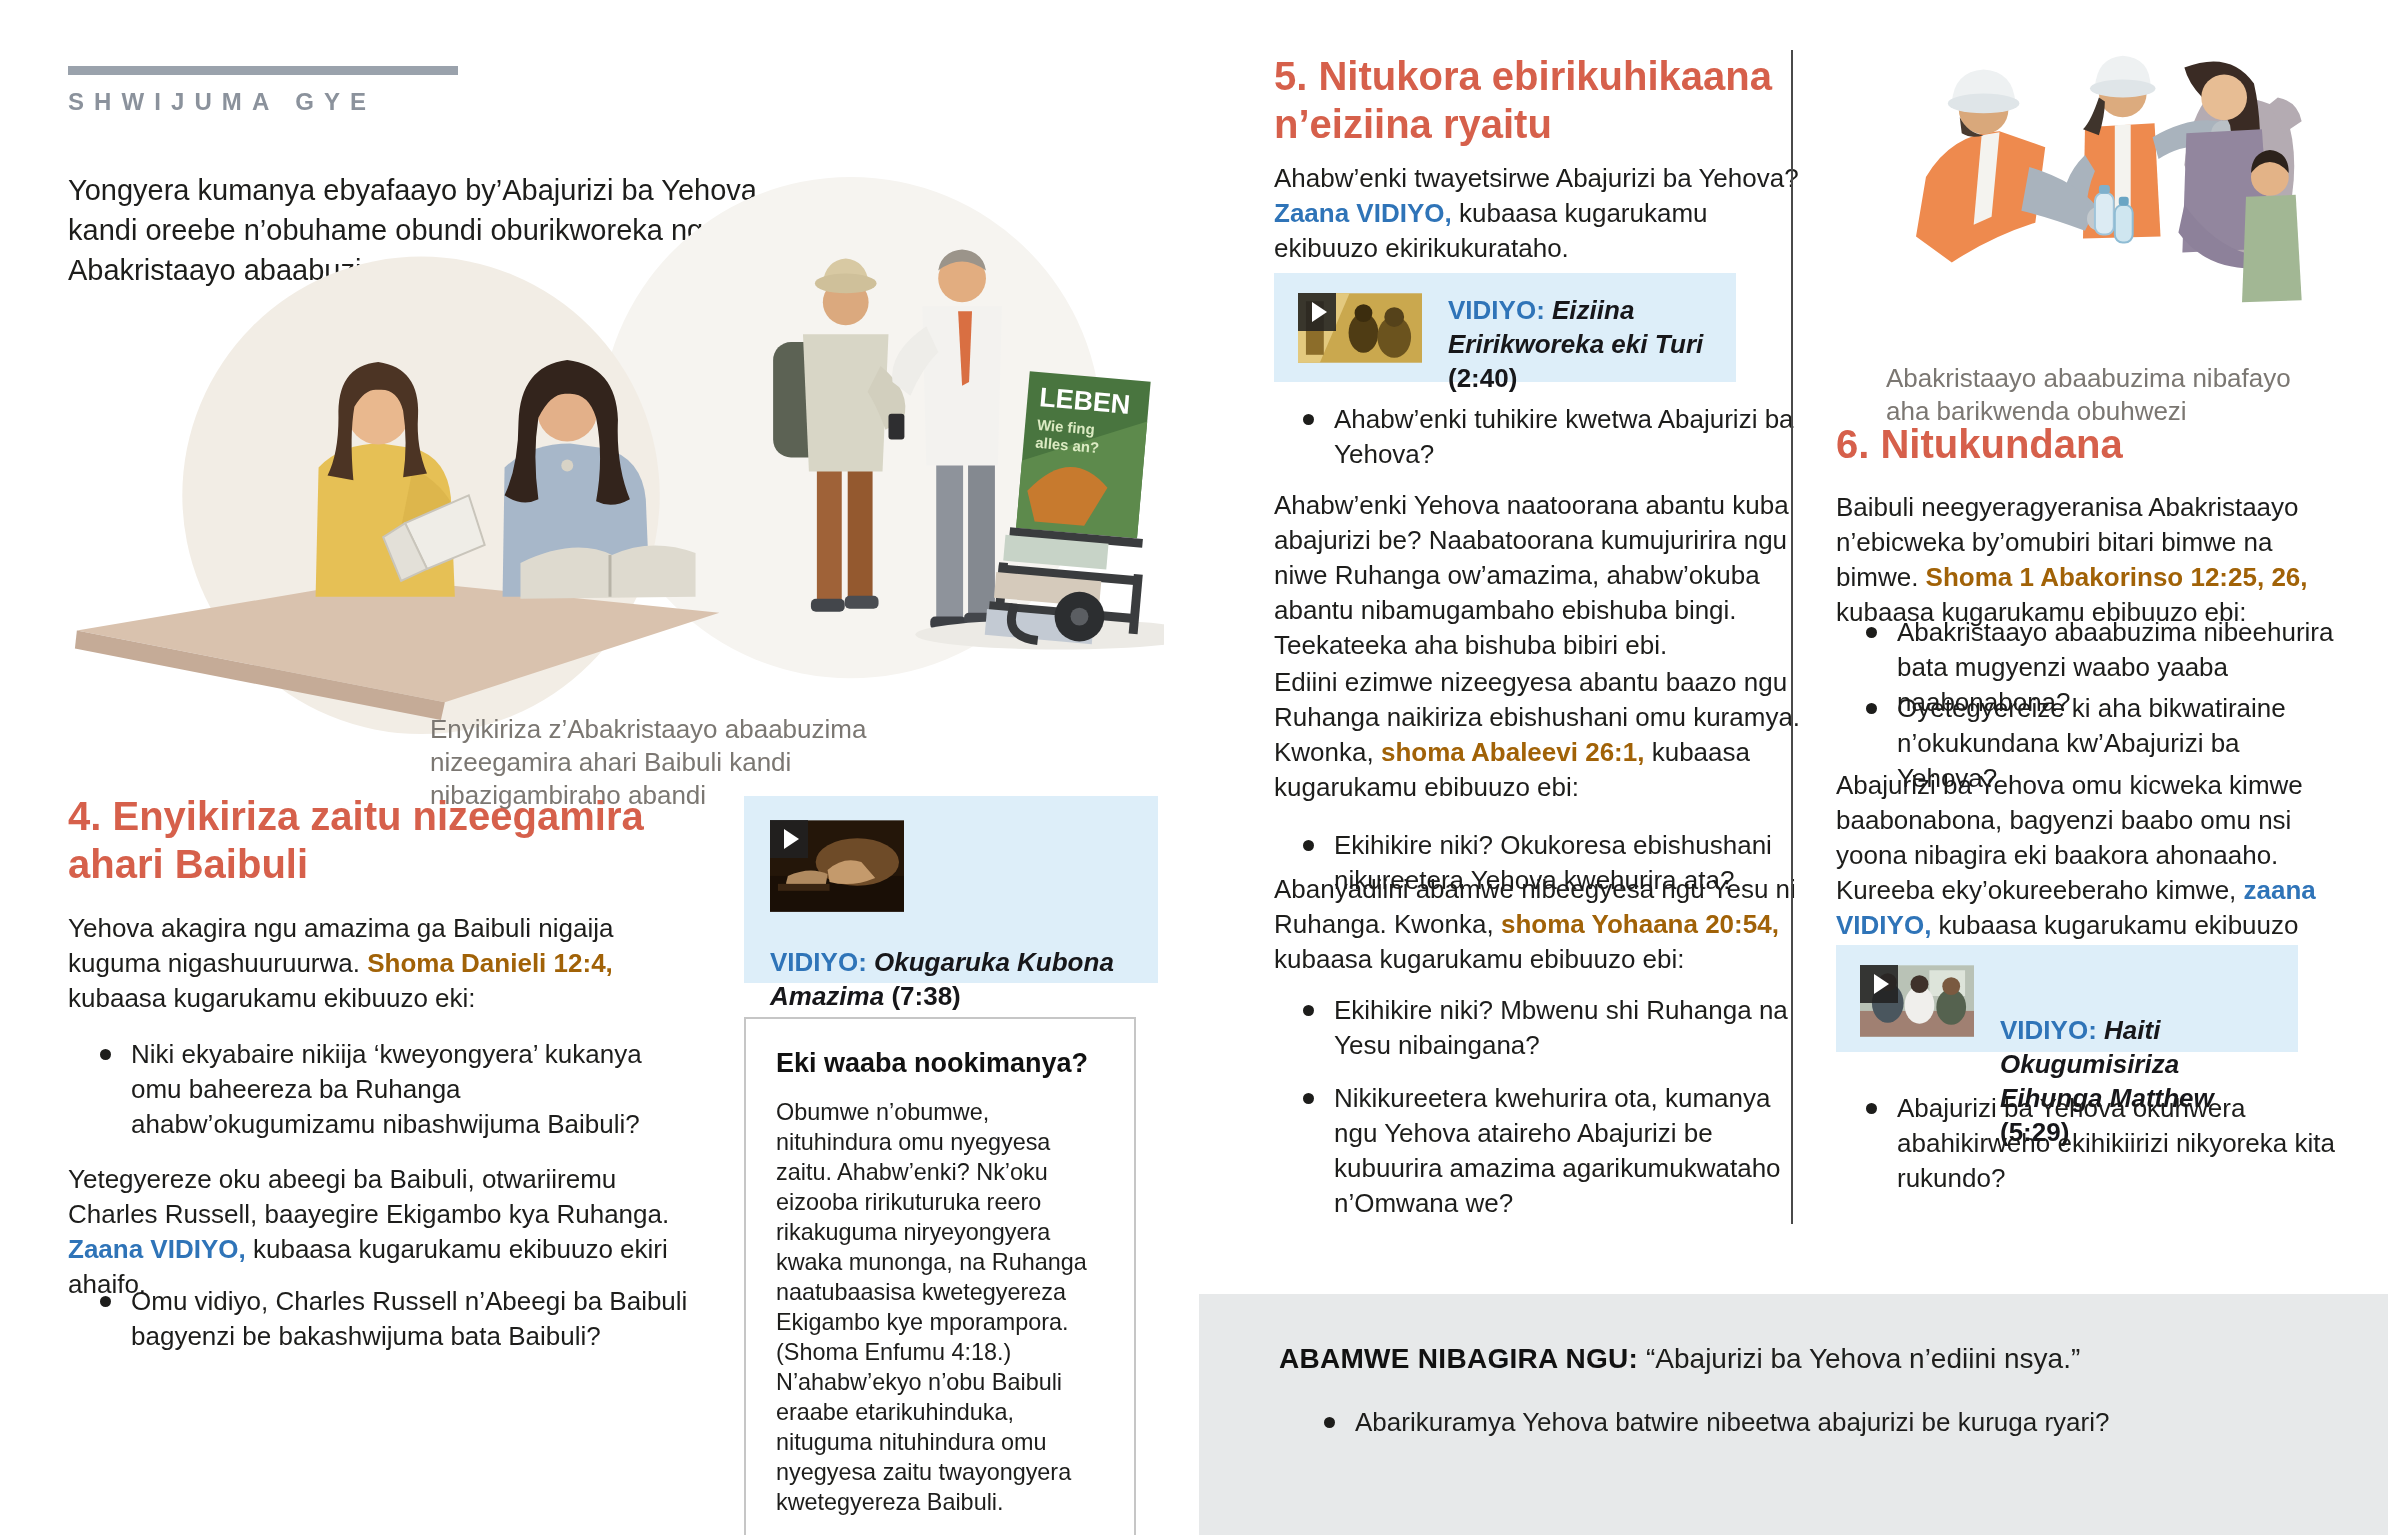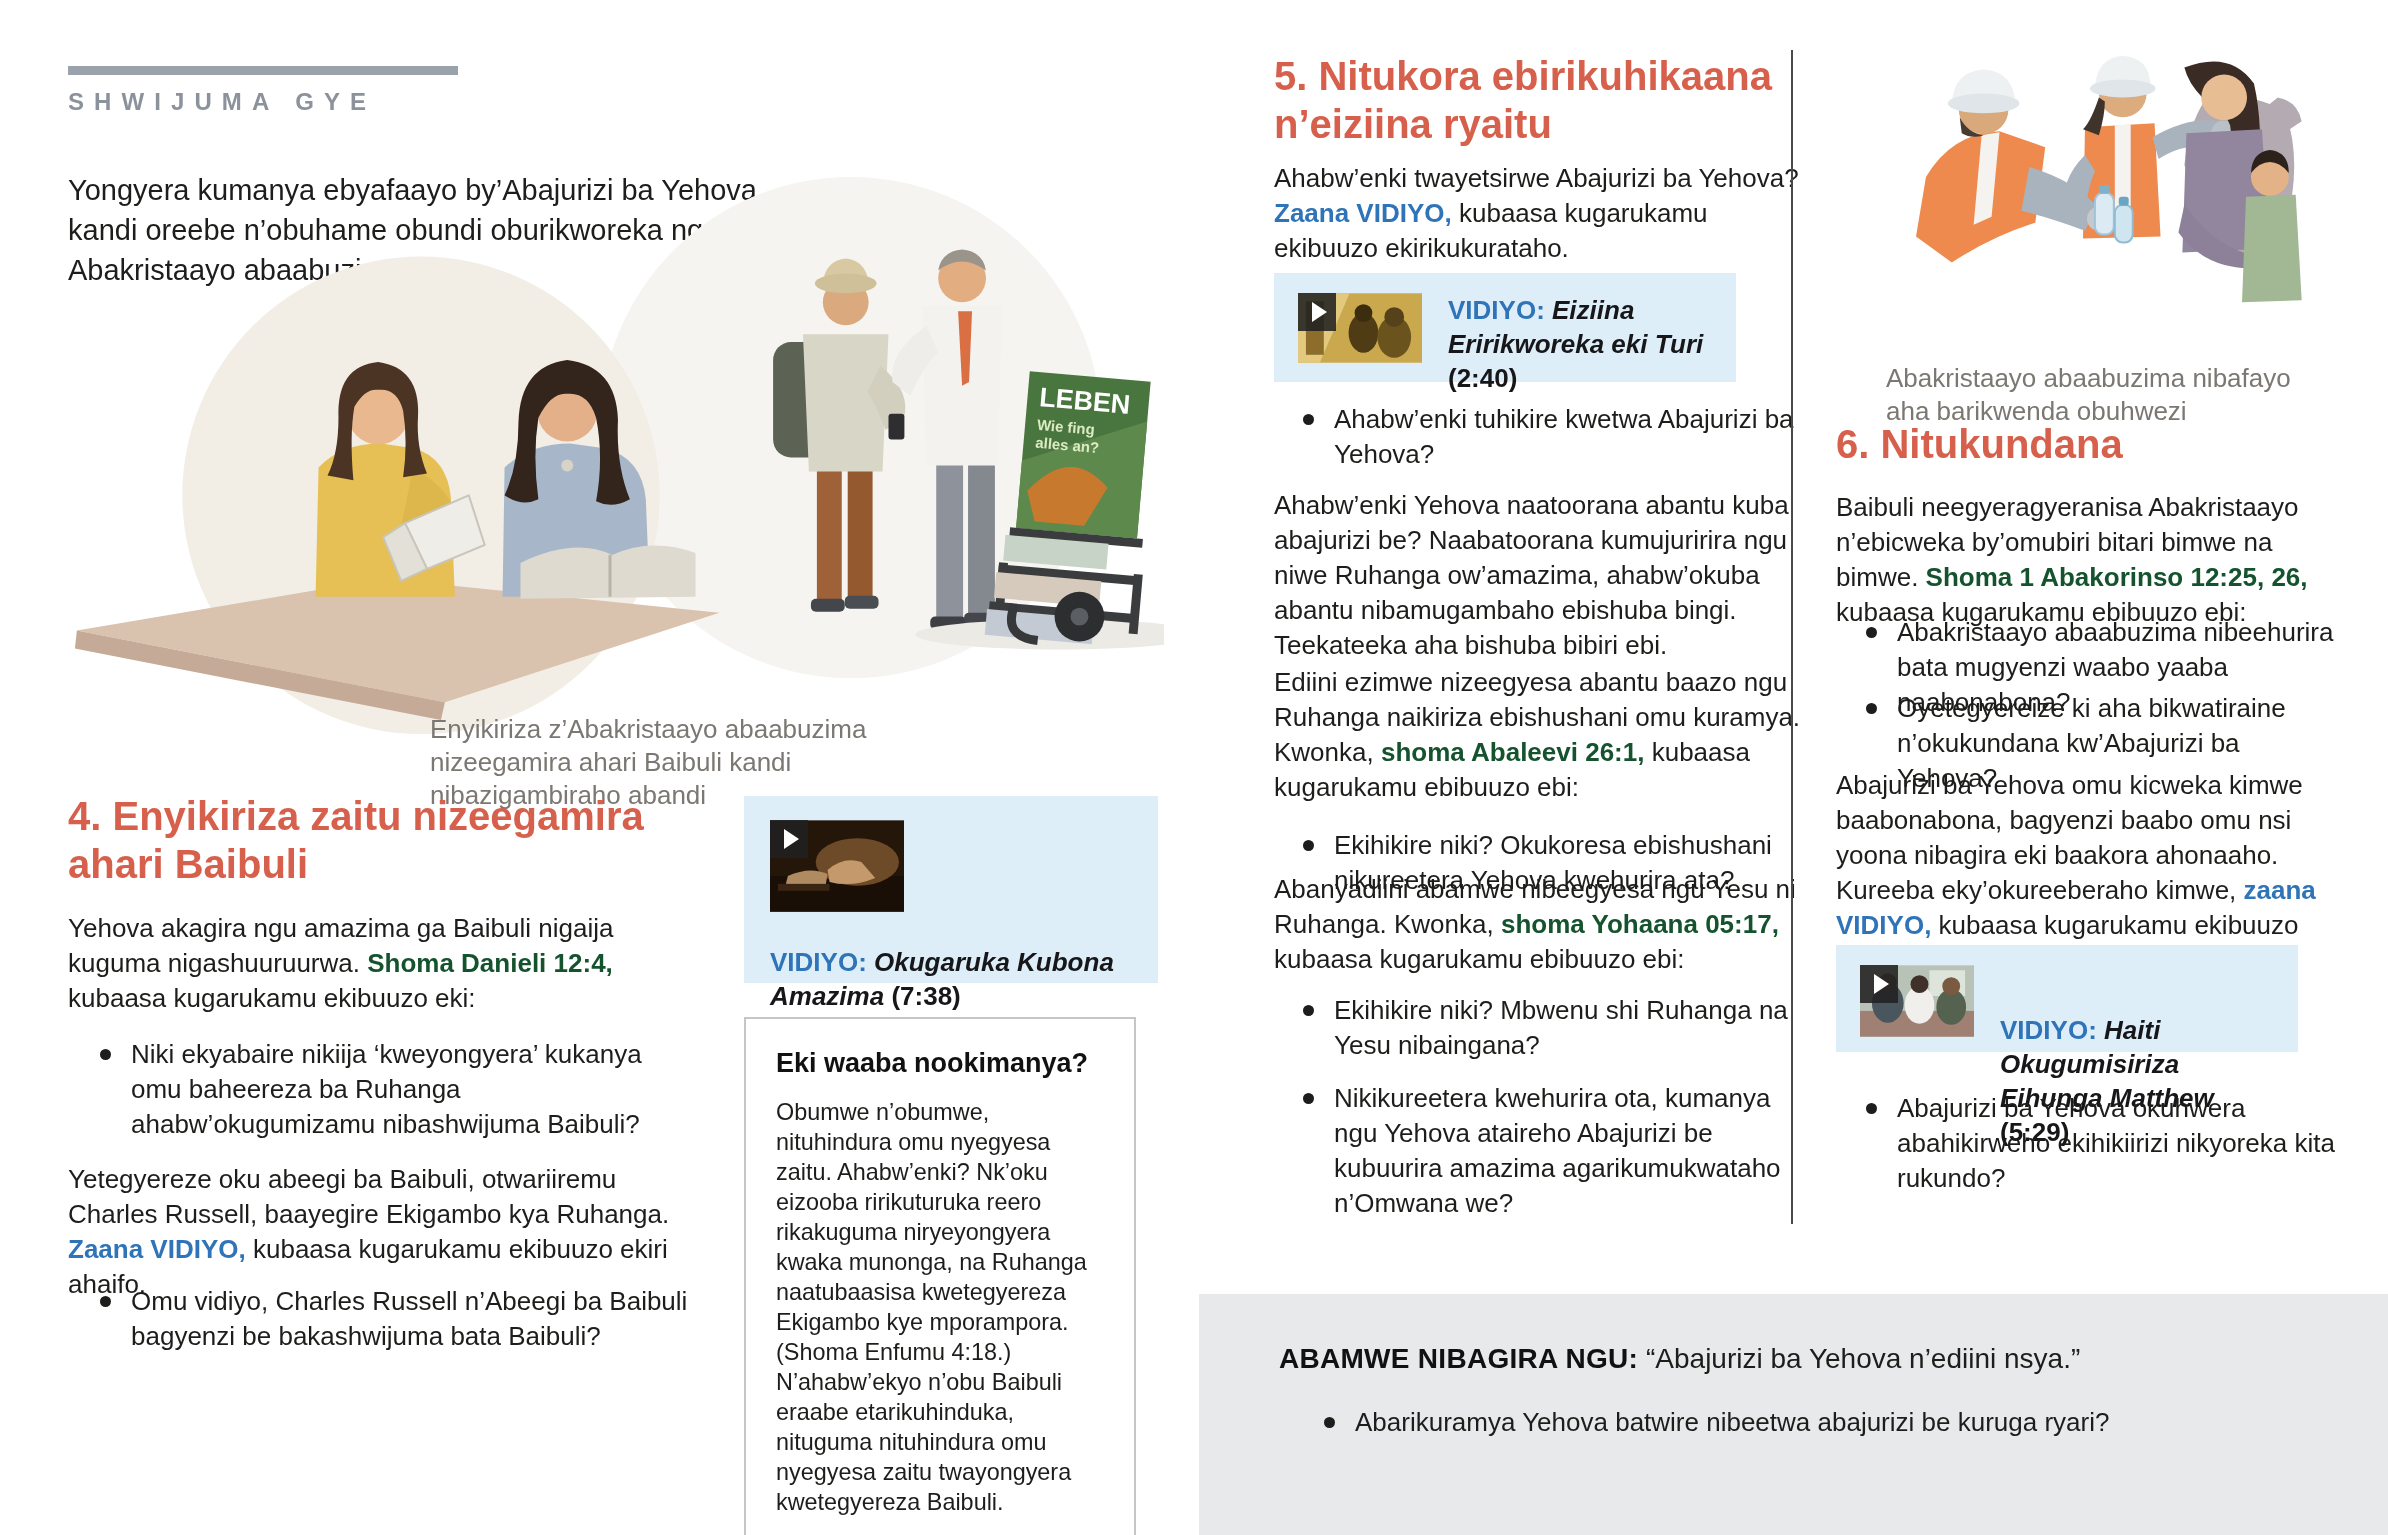--- a/index.html
+++ b/index.html
@@ -9,21 +9,21 @@
   }
   .abs{position:absolute;}
   
   .review-bar{background:#9aa2ac;}
   .review-label{font-size:24px;font-weight:bold;color:#8b929c;letter-spacing:0.42em;}
   
   .intro{font-size:29px;line-height:40px;color:#1d1d1b;}
   .body-p{font-size:26px;line-height:35px;margin:0;}
   .caption{font-size:26px;line-height:33px;color:#7b7772;}
   .h-orange{font-size:40px;line-height:48px;font-weight:bold;color:#d6604b;margin:0;}
-  .red-link{color:#14532d;font-weight:bold;cursor:pointer;}
+  .red-link{color:#a16207;font-weight:bold;cursor:pointer;}
   .blue-link{color:#2f74b8;font-weight:bold;cursor:pointer;}
   
   .bullet{display:flex;font-size:26px;line-height:35px;}
   .dot{flex:none;width:11px;height:11px;border-radius:50%;background:#1d1d1b;margin:12px 20px 0 0;}
   
   .videobox{background:#ddeef9;box-sizing:border-box;}
   .videobox.vert{padding:24px 26px;}
   .videobox.horiz{padding:20px 24px;display:flex;align-items:flex-start;gap:26px;}
   .thumb{position:relative;flex:none;overflow:hidden;cursor:pointer;}
   .thumb svg{display:block;}
@@ -209,21 +209,21 @@
   <p class="abs body-p" style="left:1274px;top:665px;width:542px;">
     <span>Ediini ezimwe nizeegyesa abantu baazo ngu Ruhanga naikiriza ebishushani omu kuramya. Kwonka, </span><span class="red-link">shoma Abaleevi 26:1,</span><span> kubaasa kugarukamu ebibuuzo ebi:</span>
   </p>
 
   <div class="abs bullet" style="left:1303px;top:828px;width:507px;">
     <span class="dot"></span>
     <span>Ekihikire niki? Okukoresa ebishushani nikureetera Yehova kwehurira ata?</span>
   </div>
 
   <p class="abs body-p" style="left:1274px;top:872px;width:542px;">
-    <span>Abanyadiini abamwe nibeegyesa ngu Yesu ni Ruhanga. Kwonka, </span><span class="red-link">shoma Yohaana 05:17,</span><span> kubaasa kugarukamu ebibuuzo ebi:</span>
+    <span>Abanyadiini abamwe nibeegyesa ngu Yesu ni Ruhanga. Kwonka, </span><span class="red-link">shoma Yohaana 20:54,</span><span> kubaasa kugarukamu ebibuuzo ebi:</span>
   </p>
 
   <div class="abs bullet" style="left:1303px;top:993px;width:507px;">
     <span class="dot"></span>
     <span>Ekihikire niki? Mbwenu shi Ruhanga na Yesu nibaingana?</span>
   </div>
 
   <div class="abs bullet" style="left:1303px;top:1081px;width:507px;">
     <span class="dot"></span>
     <span>Nikikureetera kwehurira ota, kumanya ngu Yehova ataireho Abajurizi be kubuurira amazima agarikumukwataho n’Omwana we?</span>

